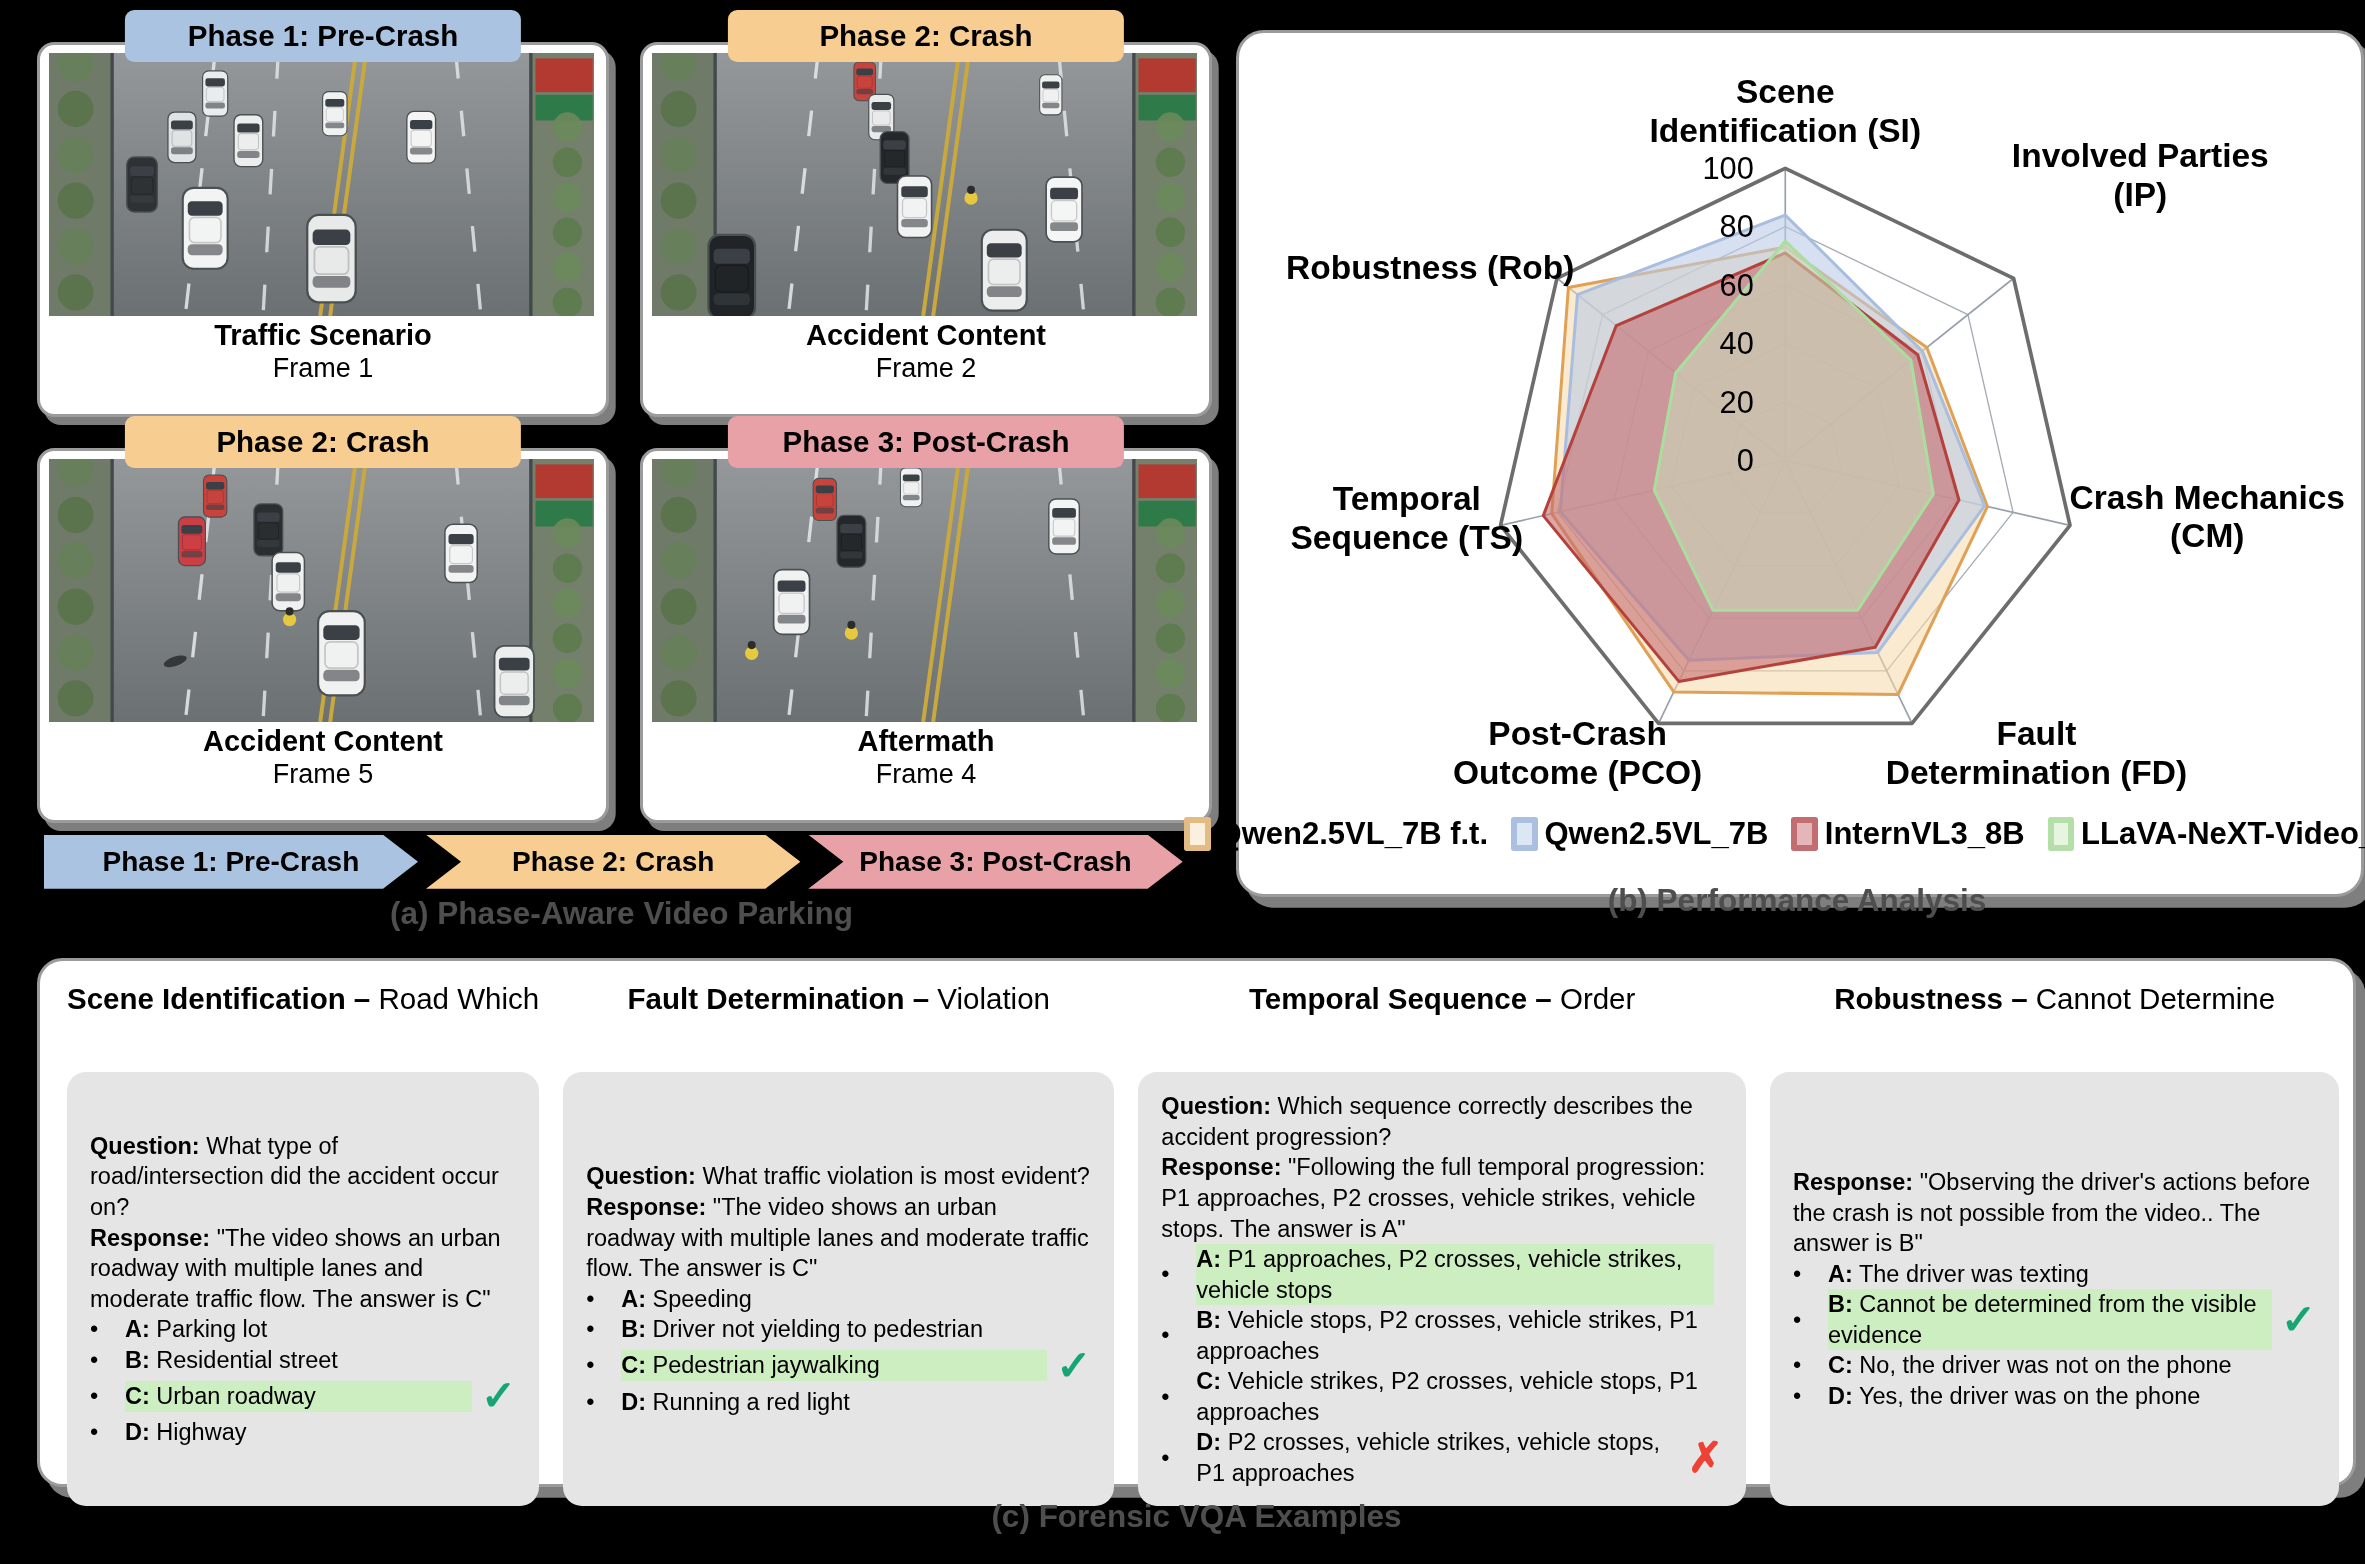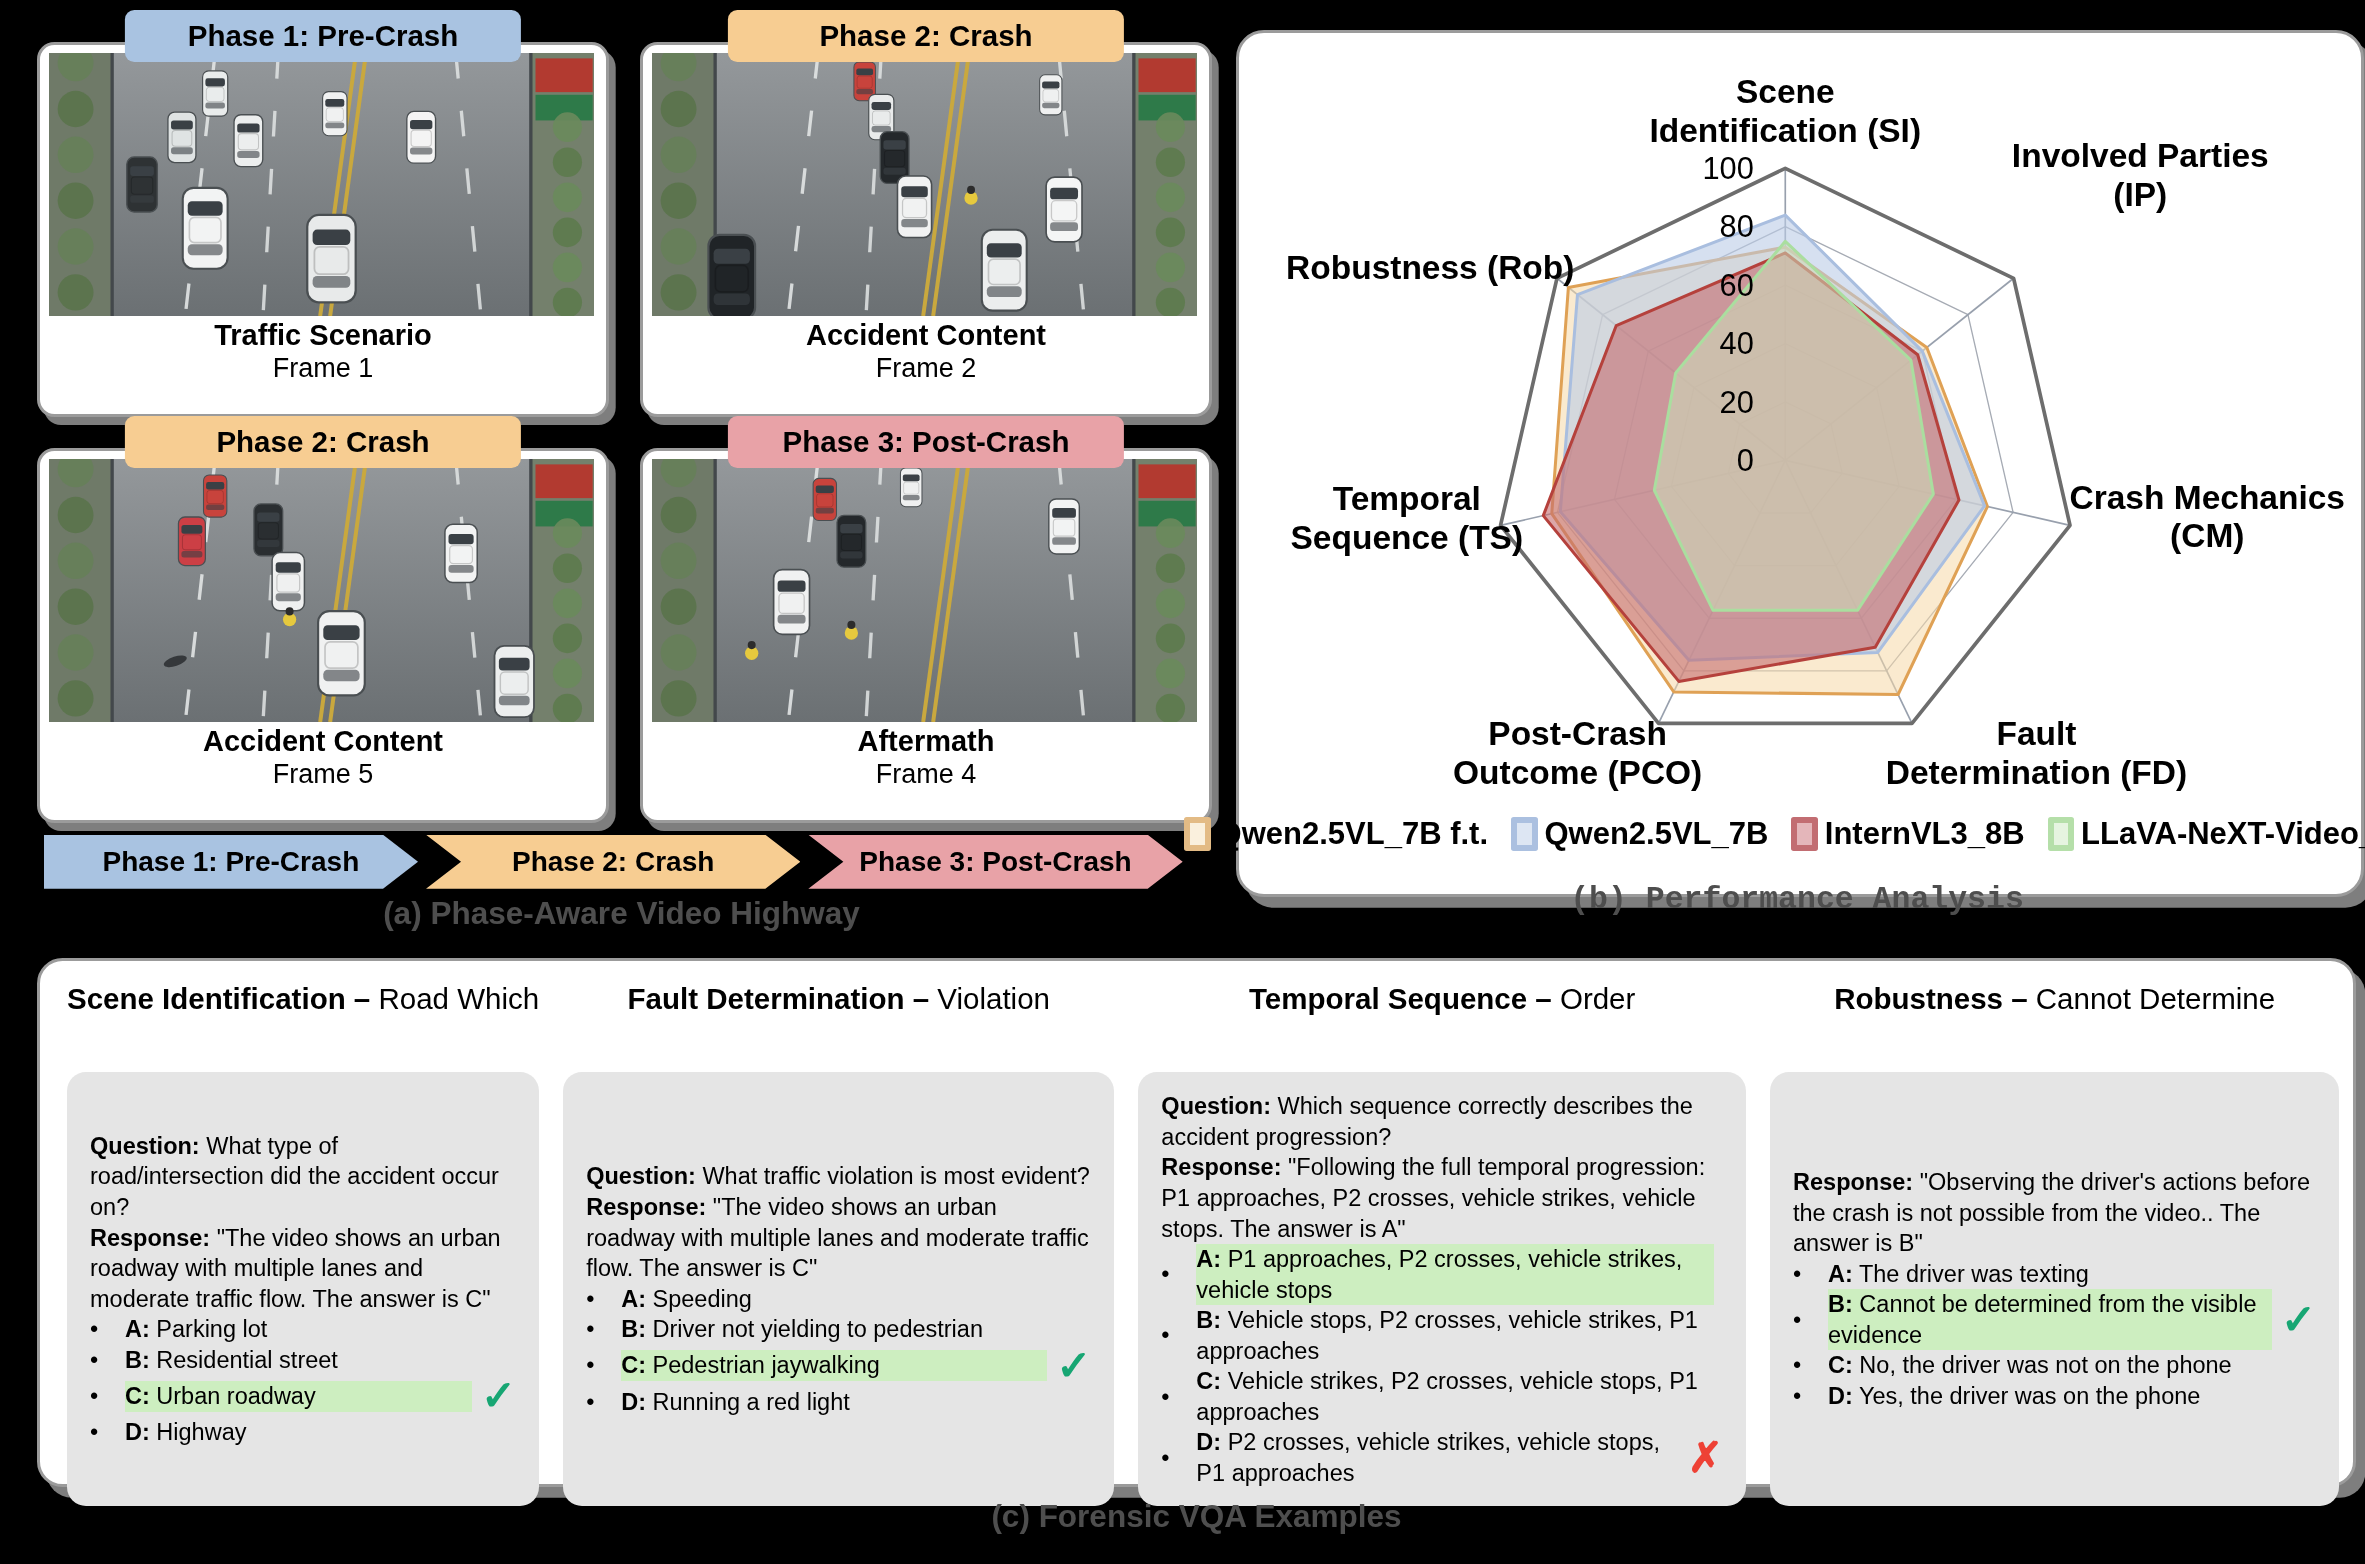--- a/index.html
+++ b/index.html
@@ -24,21 +24,21 @@
 
   
   .arrow-row{position:absolute;left:6.7px;top:828px;width:1139px;height:54px;display:flex;gap:8px;}
   .arrow{flex:1;height:54px;display:flex;align-items:center;justify-content:center;
          font-size:28px;font-weight:bold;color:#000;
          clip-path:polygon(0 0,calc(100% - 35px) 0,100% 50%,calc(100% - 35px) 100%,0 100%,35px 50%);}
   .arrow.first{clip-path:polygon(0 0,calc(100% - 35px) 0,100% 50%,calc(100% - 35px) 100%,0 100%);}
 
   .fig-cap{position:absolute;text-align:center;font-size:31.5px;font-weight:bold;color:#4e4e4e;}
   .cap-a{left:37px;top:895px;width:1169px;}
-  .cap-b{left:1236px;top:882px;width:1122px;font-family:Liberation Mono, monospace;}
+  .cap-b{left:1236px;top:882px;width:1122px;}
   .cap-c{left:37px;top:1498px;width:2319px;}
 
   
   .panel-b{position:absolute;left:1236px;top:30px;width:1122px;height:861px;border-radius:28px;}
   .panel-b svg{display:block;}
   .legend-row{position:absolute;left:0;top:783px;width:100%;display:flex;justify-content:center;
               align-items:center;gap:23px;}
   .legend-item{display:flex;align-items:center;gap:6.7px;}
   .swatch{width:14.7px;height:21.4px;border:6px solid #999;border-radius:2.7px;background:#eee;display:inline-block;}
   .legend-label{font-size:31px;font-weight:bold;color:#000;white-space:nowrap;}
@@ -428,21 +428,21 @@
         <div class="s">Frame 4</div>
       </div>
     </div>
 
     <div class="arrow-row">
       <div class="arrow first" id="arrow-0" style="background: rgb(169, 195, 225);">Phase 1: Pre-Crash</div>
       <div class="arrow" id="arrow-1" style="background: rgb(247, 205, 146);">Phase 2: Crash</div>
       <div class="arrow" id="arrow-2" style="background: rgb(232, 162, 167);">Phase 3: Post-Crash</div>
     </div>
   </div>
-  <div class="fig-cap cap-a">(a) Phase-Aware Video Highway</div>
+  <div class="fig-cap cap-a">(a) Phase-Aware Video Parking</div>
 
   <div class="panel-b card">
     <svg id="radar-svg" width="1116" height="777" viewBox="0 0 1665 1160">
         <polygon points="815.0,550.8 883.2,583.6 900.0,657.4 852.8,716.6 777.2,716.6 730.0,657.4 746.8,583.6" fill="none" stroke="#a6abb4" stroke-width="2" stroke-linejoin="round"></polygon>
         <polygon points="815.0,463.6 951.4,529.3 985.0,676.8 890.7,795.1 739.3,795.1 645.0,676.8 678.6,529.3" fill="none" stroke="#a6abb4" stroke-width="2" stroke-linejoin="round"></polygon>
         <polygon points="815.0,376.4 1019.5,474.9 1070.0,696.2 928.5,873.7 701.5,873.7 560.0,696.2 610.5,474.9" fill="none" stroke="#a6abb4" stroke-width="2" stroke-linejoin="round"></polygon>
         <polygon points="815.0,289.2 1087.7,420.5 1155.1,715.6 966.3,952.3 663.7,952.3 474.9,715.6 542.3,420.5" fill="none" stroke="#a6abb4" stroke-width="2" stroke-linejoin="round"></polygon>
         <line x1="815" y1="638" x2="815" y2="202" stroke="#98a0ad" stroke-width="2.5"></line>
         <line x1="815" y1="638" x2="1155.878526356061" y2="366.1584463895922" stroke="#98a0ad" stroke-width="2.5"></line>
         <line x1="815" y1="638" x2="1240.0685697112751" y2="735.0191272049531" stroke="#98a0ad" stroke-width="2.5"></line>

